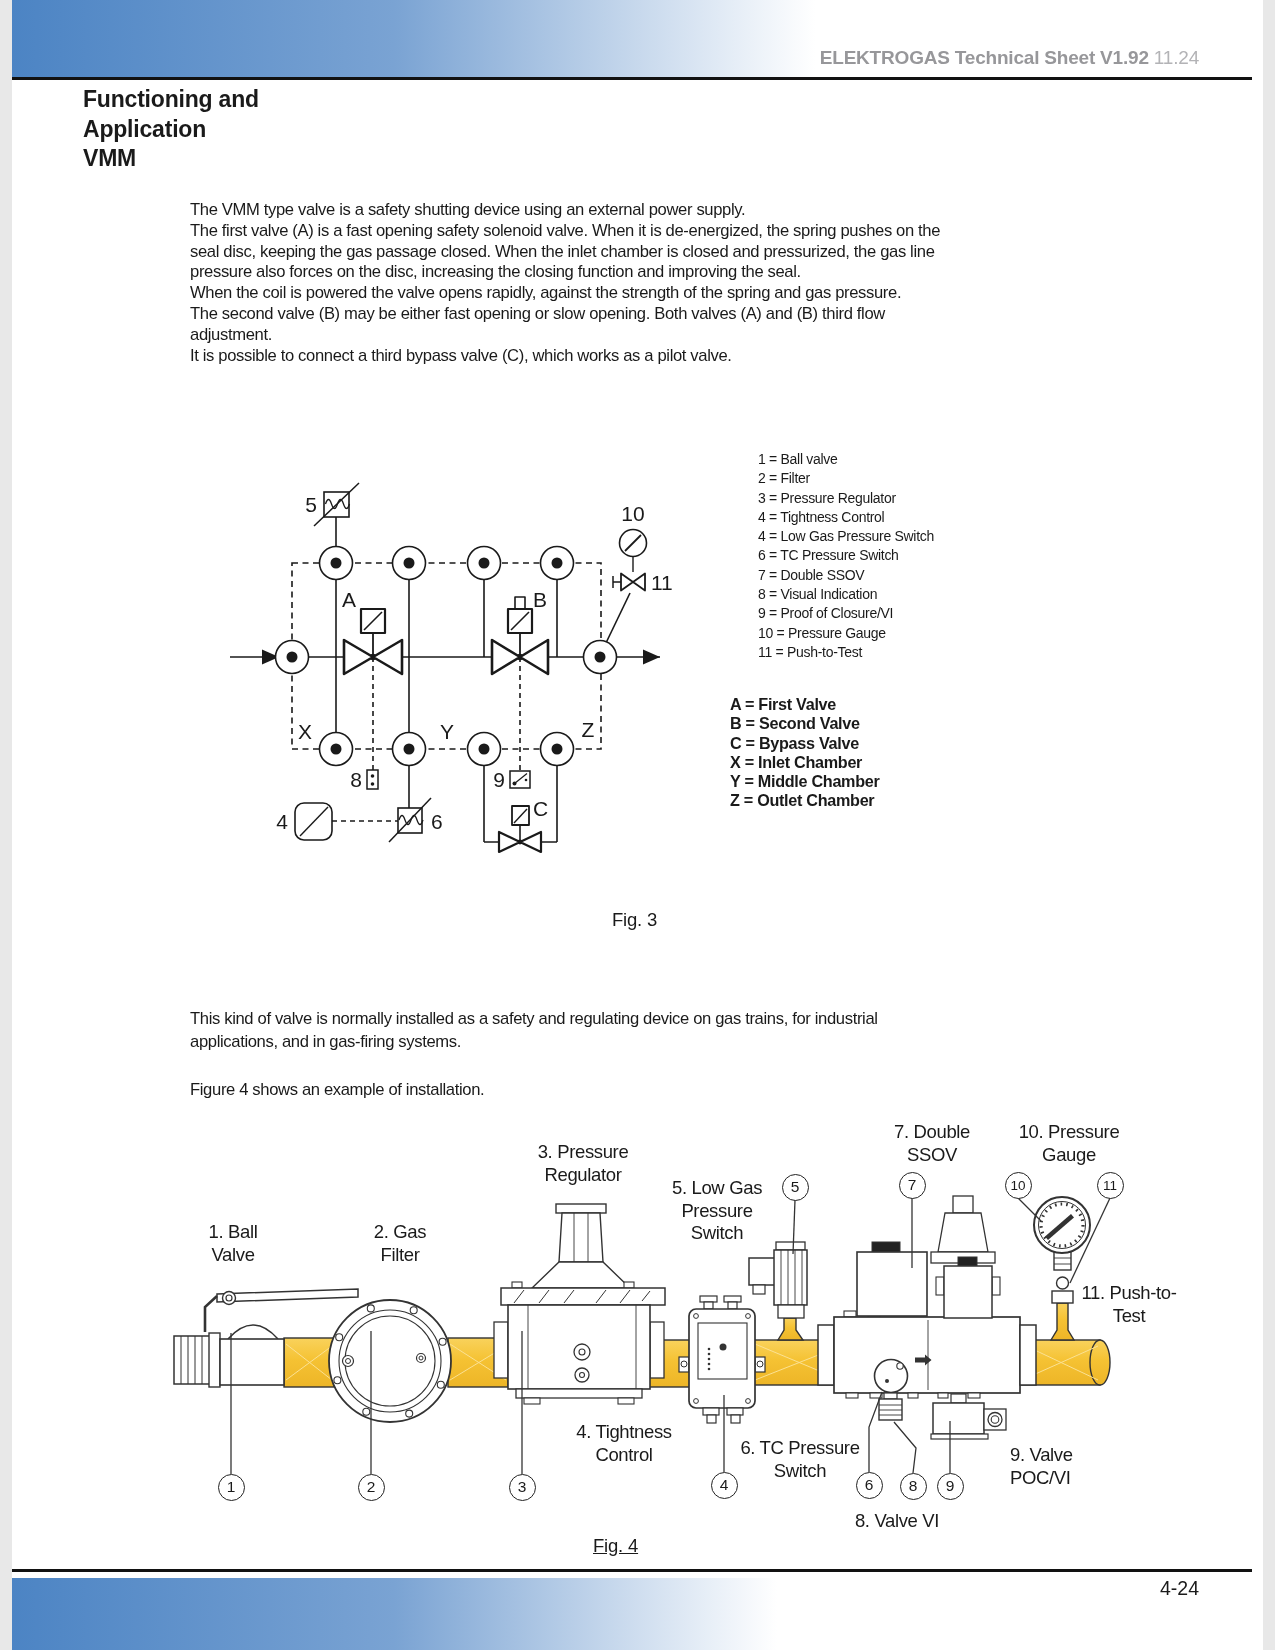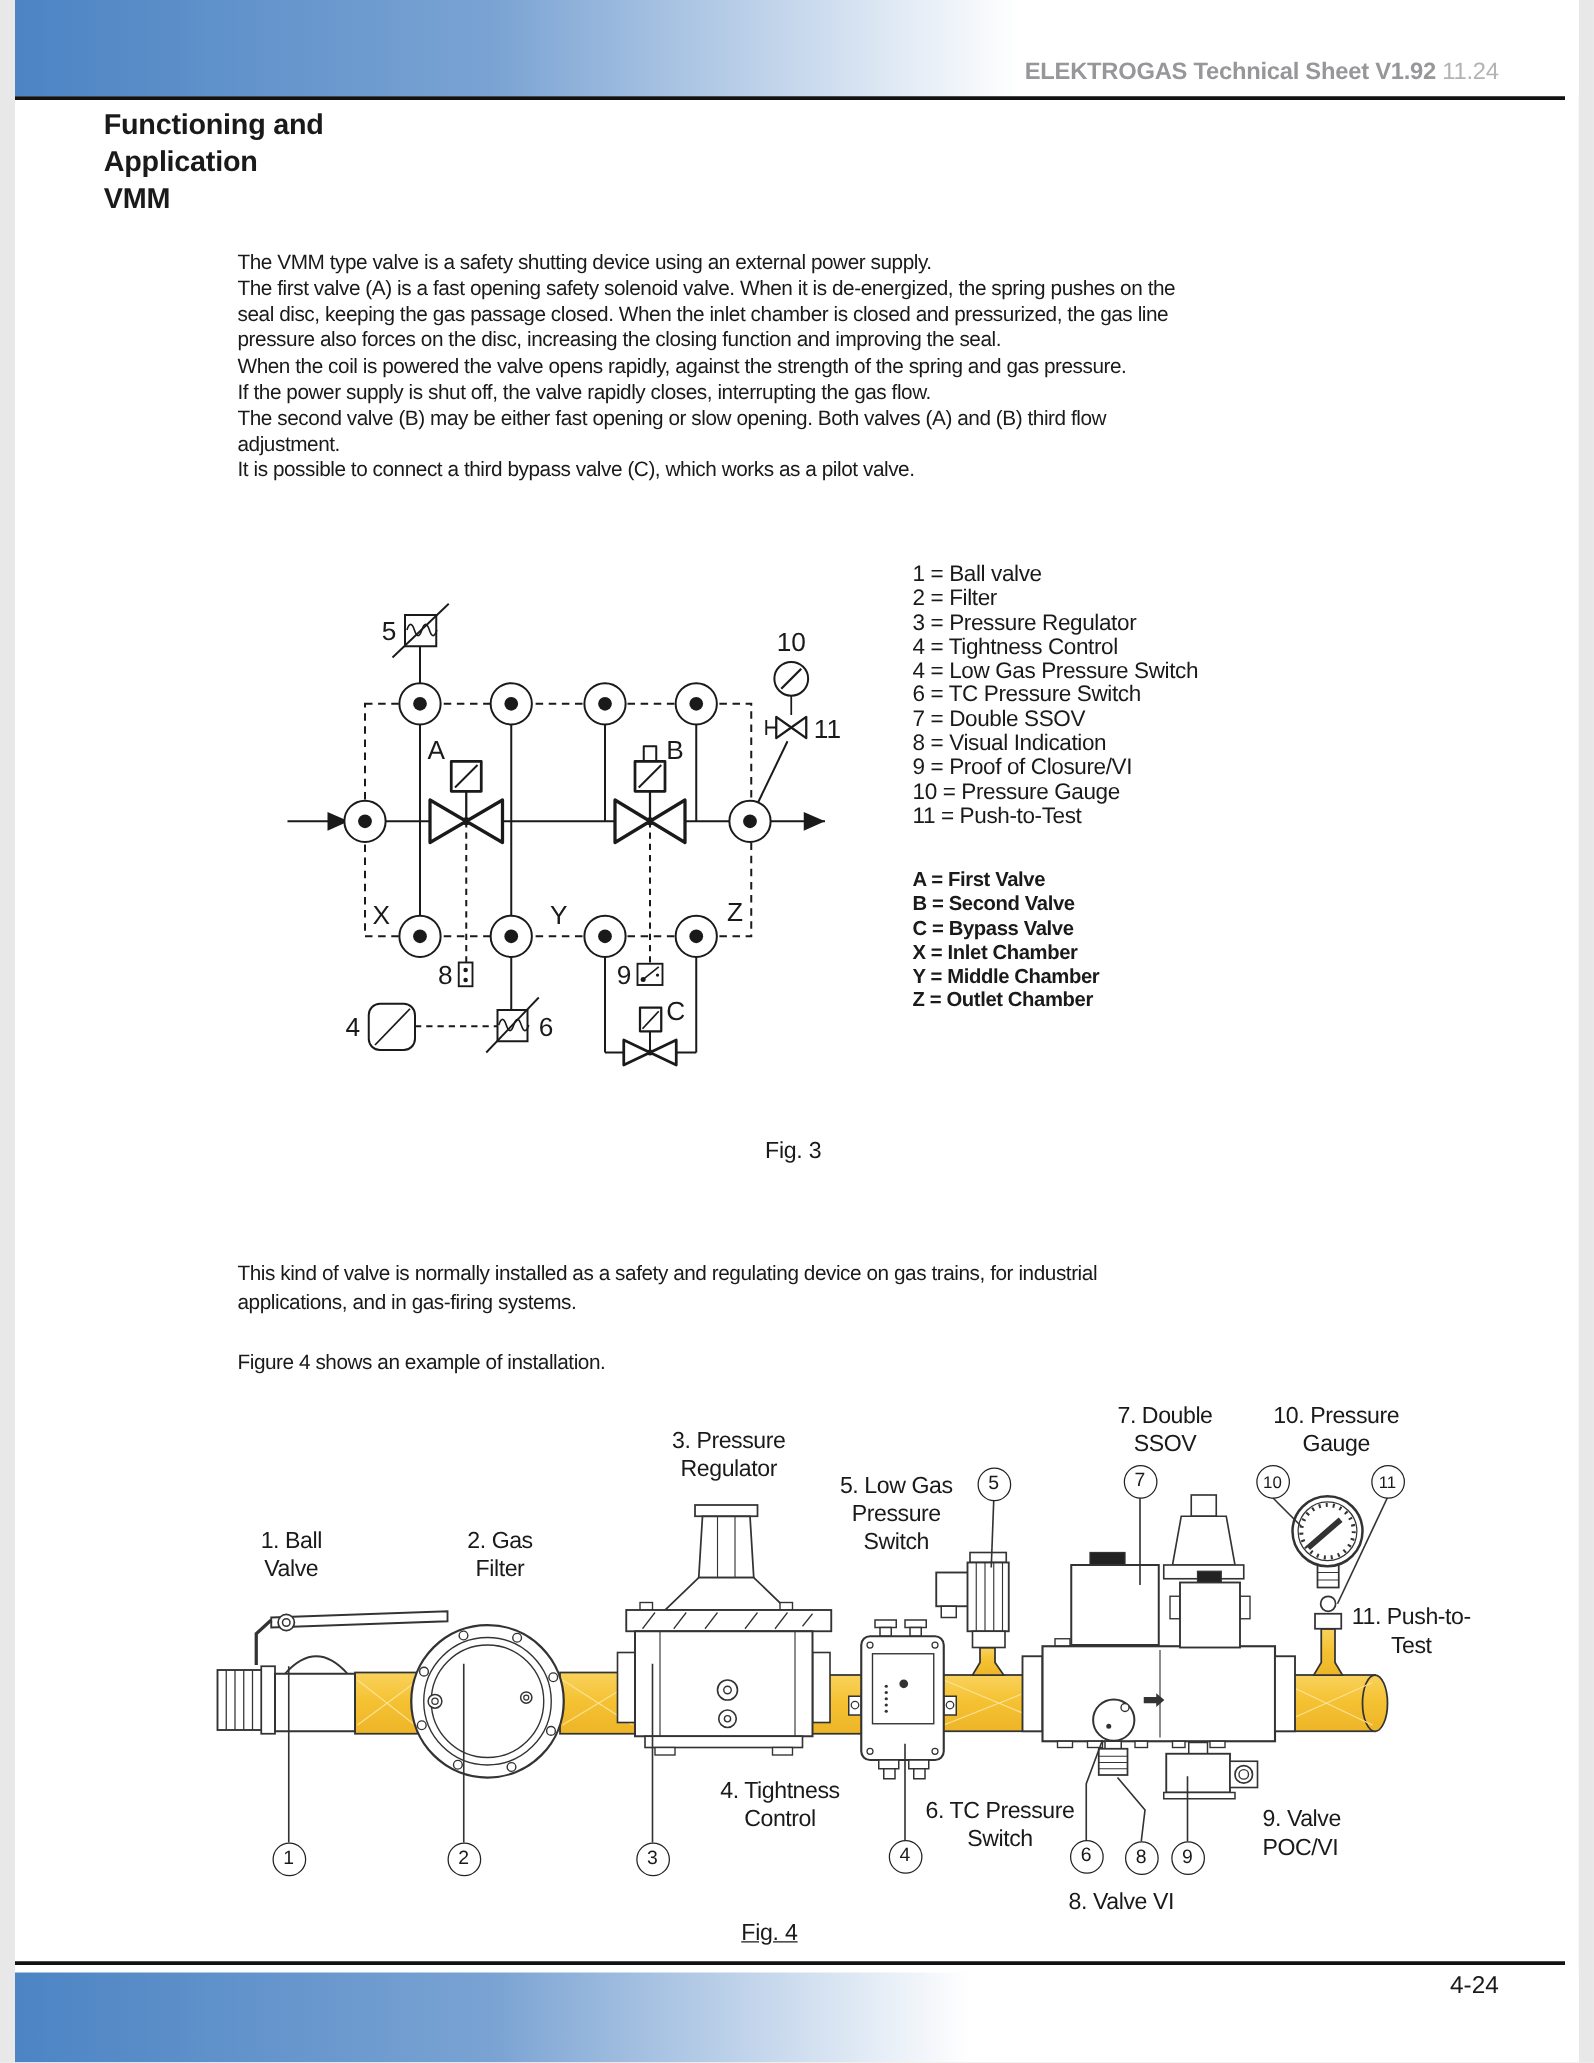--- a/index.html
+++ b/index.html
@@ -12,21 +12,21 @@
   .doc-title{position:absolute;top:47px;right:64px;font-size:19px;font-weight:bold;letter-spacing:-0.2px;white-space:nowrap;}
   .doc-title .t1{color:#97979a;}
   .doc-title .t2{color:#b3b3b6;font-weight:normal;}
   .band-bottom{position:absolute;left:0;top:1578px;width:1275px;height:72px;
             background:linear-gradient(90deg,#4c84c4 0%,#7aa3d3 30%,#ffffff 60%,#ffffff 100%);}
   .rule-bottom{position:absolute;left:0;top:1569px;width:1240px;height:3px;background:#121212;}
   .page-num{position:absolute;top:1577px;right:64px;font-size:19.5px;z-index:4;}
   
   .h1{position:absolute;left:71px;top:85px;font-size:23px;font-weight:bold;line-height:29.5px;letter-spacing:-0.2px;}
   .intro{position:absolute;left:178px;top:200px;font-size:16.6px;line-height:20.8px;letter-spacing:-0.35px;white-space:nowrap;}
-  .legend{position:absolute;left:718px;top:450px;font-size:18px;line-height:19.3px;letter-spacing:-0.3px;white-space:nowrap;}
+  .legend{position:absolute;left:746px;top:450px;font-size:14px;line-height:19.3px;letter-spacing:-0.3px;white-space:nowrap;}
   .legend2{position:absolute;left:718px;top:695px;font-size:16.2px;line-height:19.3px;letter-spacing:-0.3px;white-space:nowrap;font-weight:bold;}
   .para2{position:absolute;left:178px;top:1007px;font-size:16.6px;line-height:23px;letter-spacing:-0.35px;white-space:nowrap;}
   .para3{position:absolute;left:178px;top:1080px;font-size:16.6px;letter-spacing:-0.35px;white-space:nowrap;}
   .figcap{position:absolute;font-size:18.5px;letter-spacing:-0.2px;}
   #fig3cap{left:600px;top:909px;width:80px;}
   #fig4cap{left:581px;top:1535px;width:80px;text-decoration:underline;}
   
   .f4label{position:absolute;font-size:18.5px;line-height:22.5px;letter-spacing:-0.35px;text-align:center;
            transform:translateX(-50%);white-space:nowrap;z-index:3;}
   .f4left{transform:none;text-align:left;}
@@ -53,21 +53,20 @@
     <div>Application</div>
     <div>VMM</div>
   </div>
 
   <div class="intro">
     <div>The VMM type valve is a safety shutting device using an external power supply.</div>
     <div>The first valve (A) is a fast opening safety solenoid valve. When it is de-energized, the spring pushes on the</div>
     <div>seal disc, keeping the gas passage closed. When the inlet chamber is closed and pressurized, the gas line</div>
     <div>pressure also forces on the disc, increasing the closing function and improving the seal.</div>
     <div>When the coil is powered the valve opens rapidly, against the strength of the spring and gas pressure.</div>
-    <div>If the power supply is shut off, the valve rapidly closes, interrupting the gas flow.</div>
     <div>The second valve (B) may be either fast opening or slow opening. Both valves (A) and (B) third flow</div>
     <div>adjustment.</div>
     <div>It is possible to connect a third bypass valve (C), which works as a pilot valve.</div>
   </div>
 
   <svg style="left:200px;top:440px;" width="480" height="500" viewBox="200 440 480 500">
     <g stroke="#1a1a1a" stroke-width="1.6" fill="none">
 
       <line x1="218" y1="657" x2="648" y2="657"></line>
       <polygon points="250,649.5 267,657 250,664.5" fill="#1a1a1a" stroke="none"></polygon>

